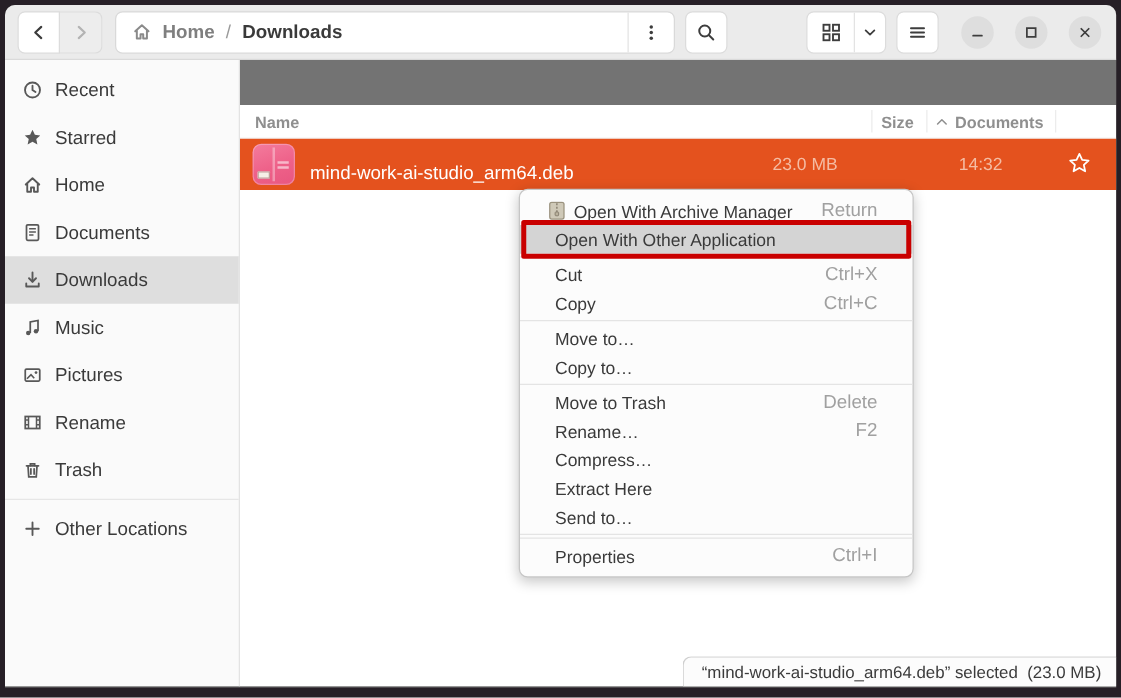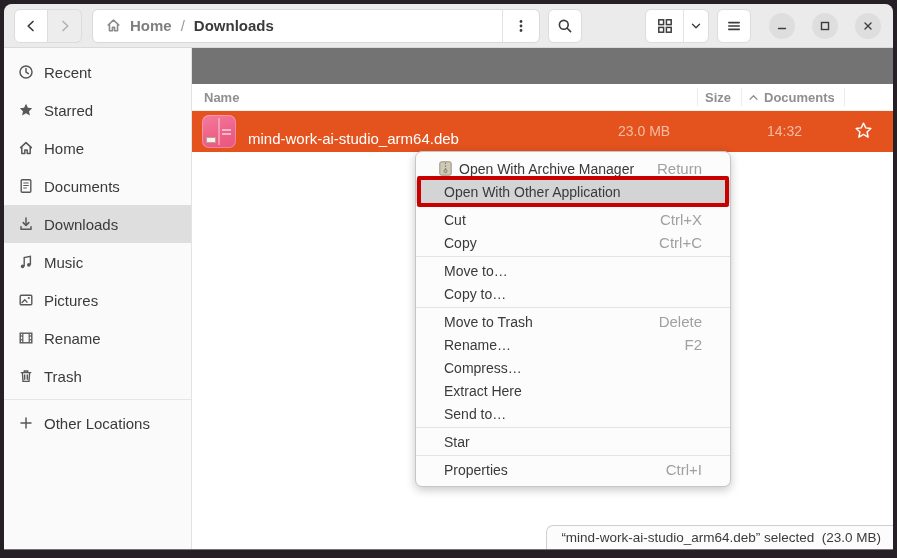--- a/index.html
+++ b/index.html
@@ -452,24 +452,20 @@
         <span>Extract Here</span>
         <span class="ctx-accel"></span>
       </div>
       <div class="ctx-item">
         <span>Send to…</span>
         <span class="ctx-accel"></span>
       </div>
 
       <div class="ctx-sep"></div>
 
-      <div class="ctx-item">
-        <span>Star</span>
-        <span class="ctx-accel"></span>
-      </div>
 
       <div class="ctx-sep"></div>
 
       <div class="ctx-item">
         <span>Properties</span>
         <span class="ctx-accel">Ctrl+I</span>
       </div>
     </div>
 
   </div>

